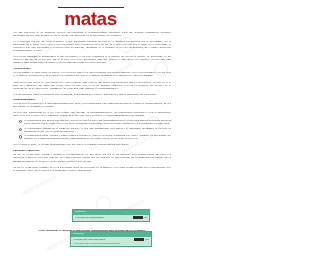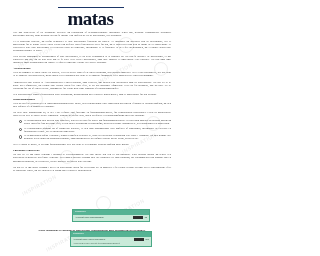--- a/index.html
+++ b/index.html
@@ -12,22 +12,22 @@
   .wm{position:absolute;inset:0;pointer-events:none;z-index:0;}
   .wm-txt{position:absolute;font-family:"Liberation Sans",sans-serif;
           font-size:5px;letter-spacing:.6px;color:#cfcfcf;opacity:.5;
           transform:rotate(-28deg);white-space:nowrap;}
   .wm-ring{position:absolute;border:1px solid #dedede;border-radius:50%;
            opacity:.55;}
 
   
   .logo-wrap{position:absolute;left:0;right:0;top:7px;text-align:center;z-index:2;}
   .logo-rule{width:66px;height:1px;background:#1b3668;margin:0 auto 1px;}
-  .logo{font-family:Liberation Serif, serif;font-weight:700;font-size:19px;
-        line-height:19px;color:#0f172a;letter-spacing:-.5px;}
+  .logo{font-family:Liberation Sans, sans-serif;font-weight:700;font-size:19px;
+        line-height:19px;color:#b91c1c;letter-spacing:-.5px;}
 
   
   .content{position:absolute;left:13px;right:10px;top:31px;z-index:2;}
 
   .p{font-size:2.6px;line-height:3.05px;text-align:justify;margin:0 0 3px 0;
      color:#3a3a3a;word-spacing:.2px;}
   .p.tight{margin-bottom:2px;}
   .h{font-size:2.8px;line-height:3.2px;font-weight:700;margin:0 0 .8px 0;
      color:#1d1d1d;}
 

